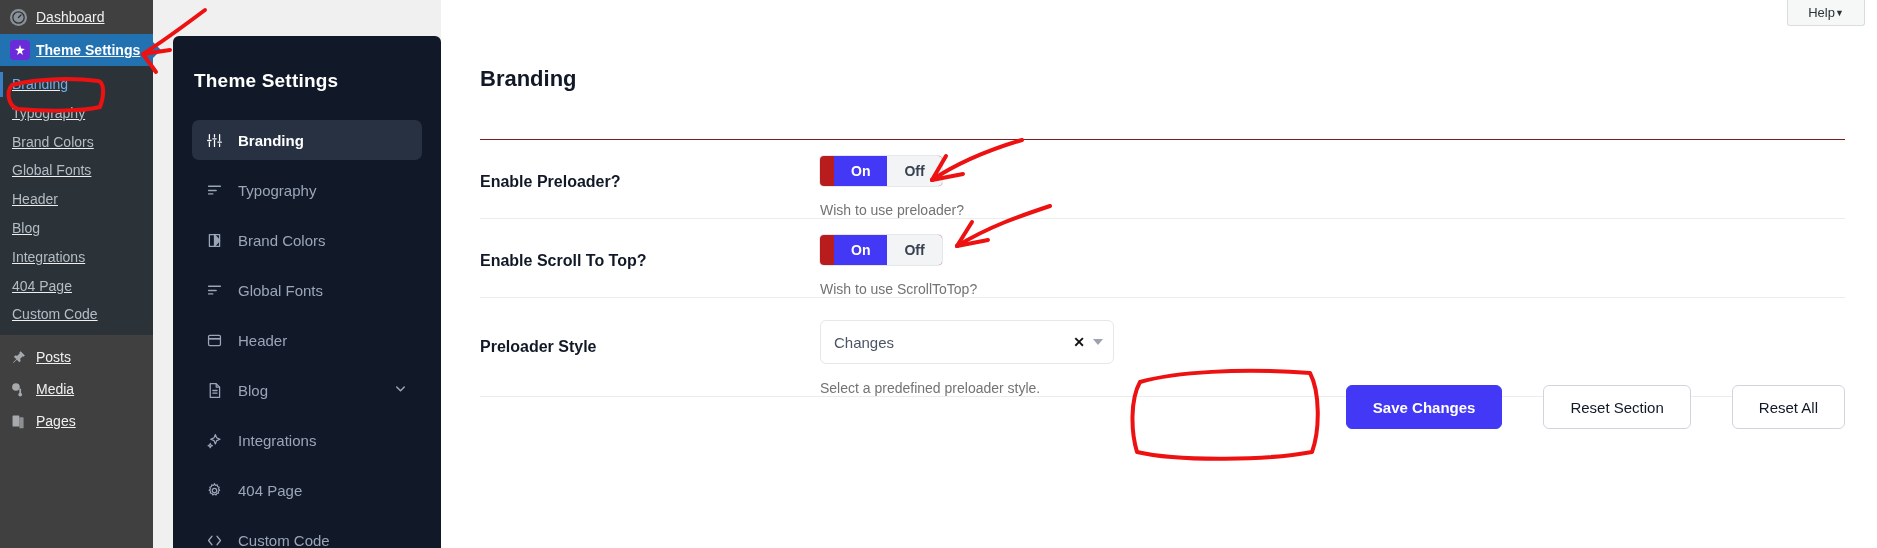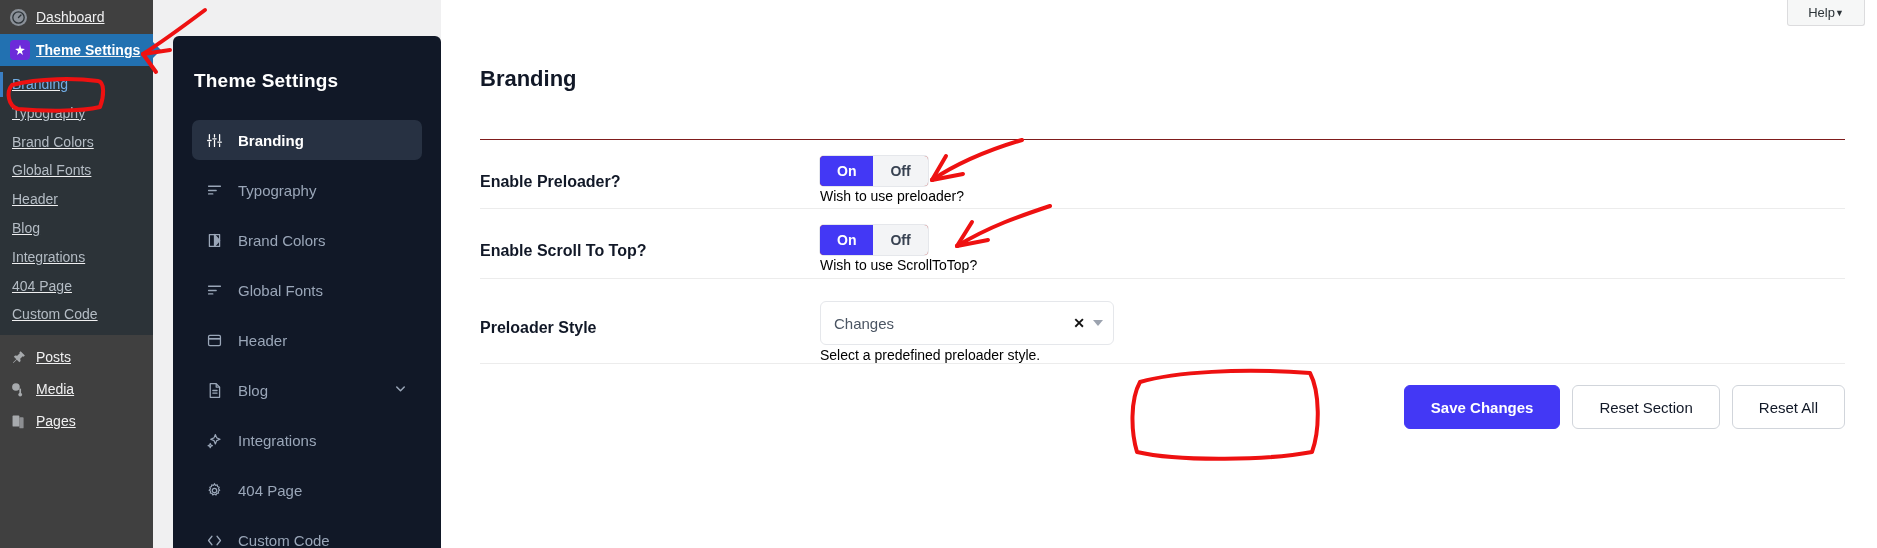--- a/index.html
+++ b/index.html
@@ -112,48 +112,48 @@
     padding-top: 8px;
   }
   .row:first-child { border-top: 1px solid #7f1d1d; }
   .row-label {
     width: 340px; font-size: 16px; font-weight: bold; color: #111827;
     padding-top: 25px;
   }
   .row-ctrl { flex: 1; padding-top: 8px; }
   .toggle {
     display: inline-flex; border-radius: 4px; overflow: hidden;
-    background: #b91c1c; box-shadow: 0 0 0 1px #e5e7eb;
+    background: #b91c1c; box-shadow: 0 0 0 1px #e5e7eb; padding-left: 14px;
   }
   .toggle .seg {
     padding: 7px 17px; font-size: 14px; font-weight: bold;
     color: #374151; background: #f3f4f6;
   }
   .toggle .seg.on { background: #4338f5; color: #fff; }
-  .hint { font-size: 14px; color: #000000; margin-top: 2px; }
+  .hint { font-size: 14px; color: #737373; margin-top: 16px; }
   .select {
     width: 294px; height: 44px;
     border: 1px solid #e5e7eb; border-radius: 6px;
     display: flex; align-items: center; padding: 0 10px 0 13px;
     font-size: 15px; color: #4b5563; background: #fff;
   }
   .select .sv { flex: 1; }
   .select .clear { font-size: 14px; color: #111; font-weight: bold; margin-right: 8px; }
   .select .caret {
     width: 0; height: 0; border-left: 5px solid transparent;
     border-right: 5px solid transparent; border-top: 6px solid #9ca3af;
   }
   .actions {
     position: absolute; right: 32px; top: 385px;
     display: flex; gap: 12px; align-items: center;
   }
   .btn {
     height: 44px; padding: 0 26px; border-radius: 6px;
     font-size: 15px; display: flex; align-items: center; justify-content: center;
-    border: 1px solid #d1d5db; background: #fff; color: #111827;
+    border: 1px solid #d1d5db; background: #fff; color: #111827; margin-left: 29px;
   }
   .btn.primary { background: #4338f5; color: #fff; border-color: #4338f5; font-weight: 600; }
 
   
   .annot { position: absolute; left: 0; top: 0; width: 1877px; height: 548px; pointer-events: none; }
 </style>
 </head>
 <body>
 
 <div id="root">

